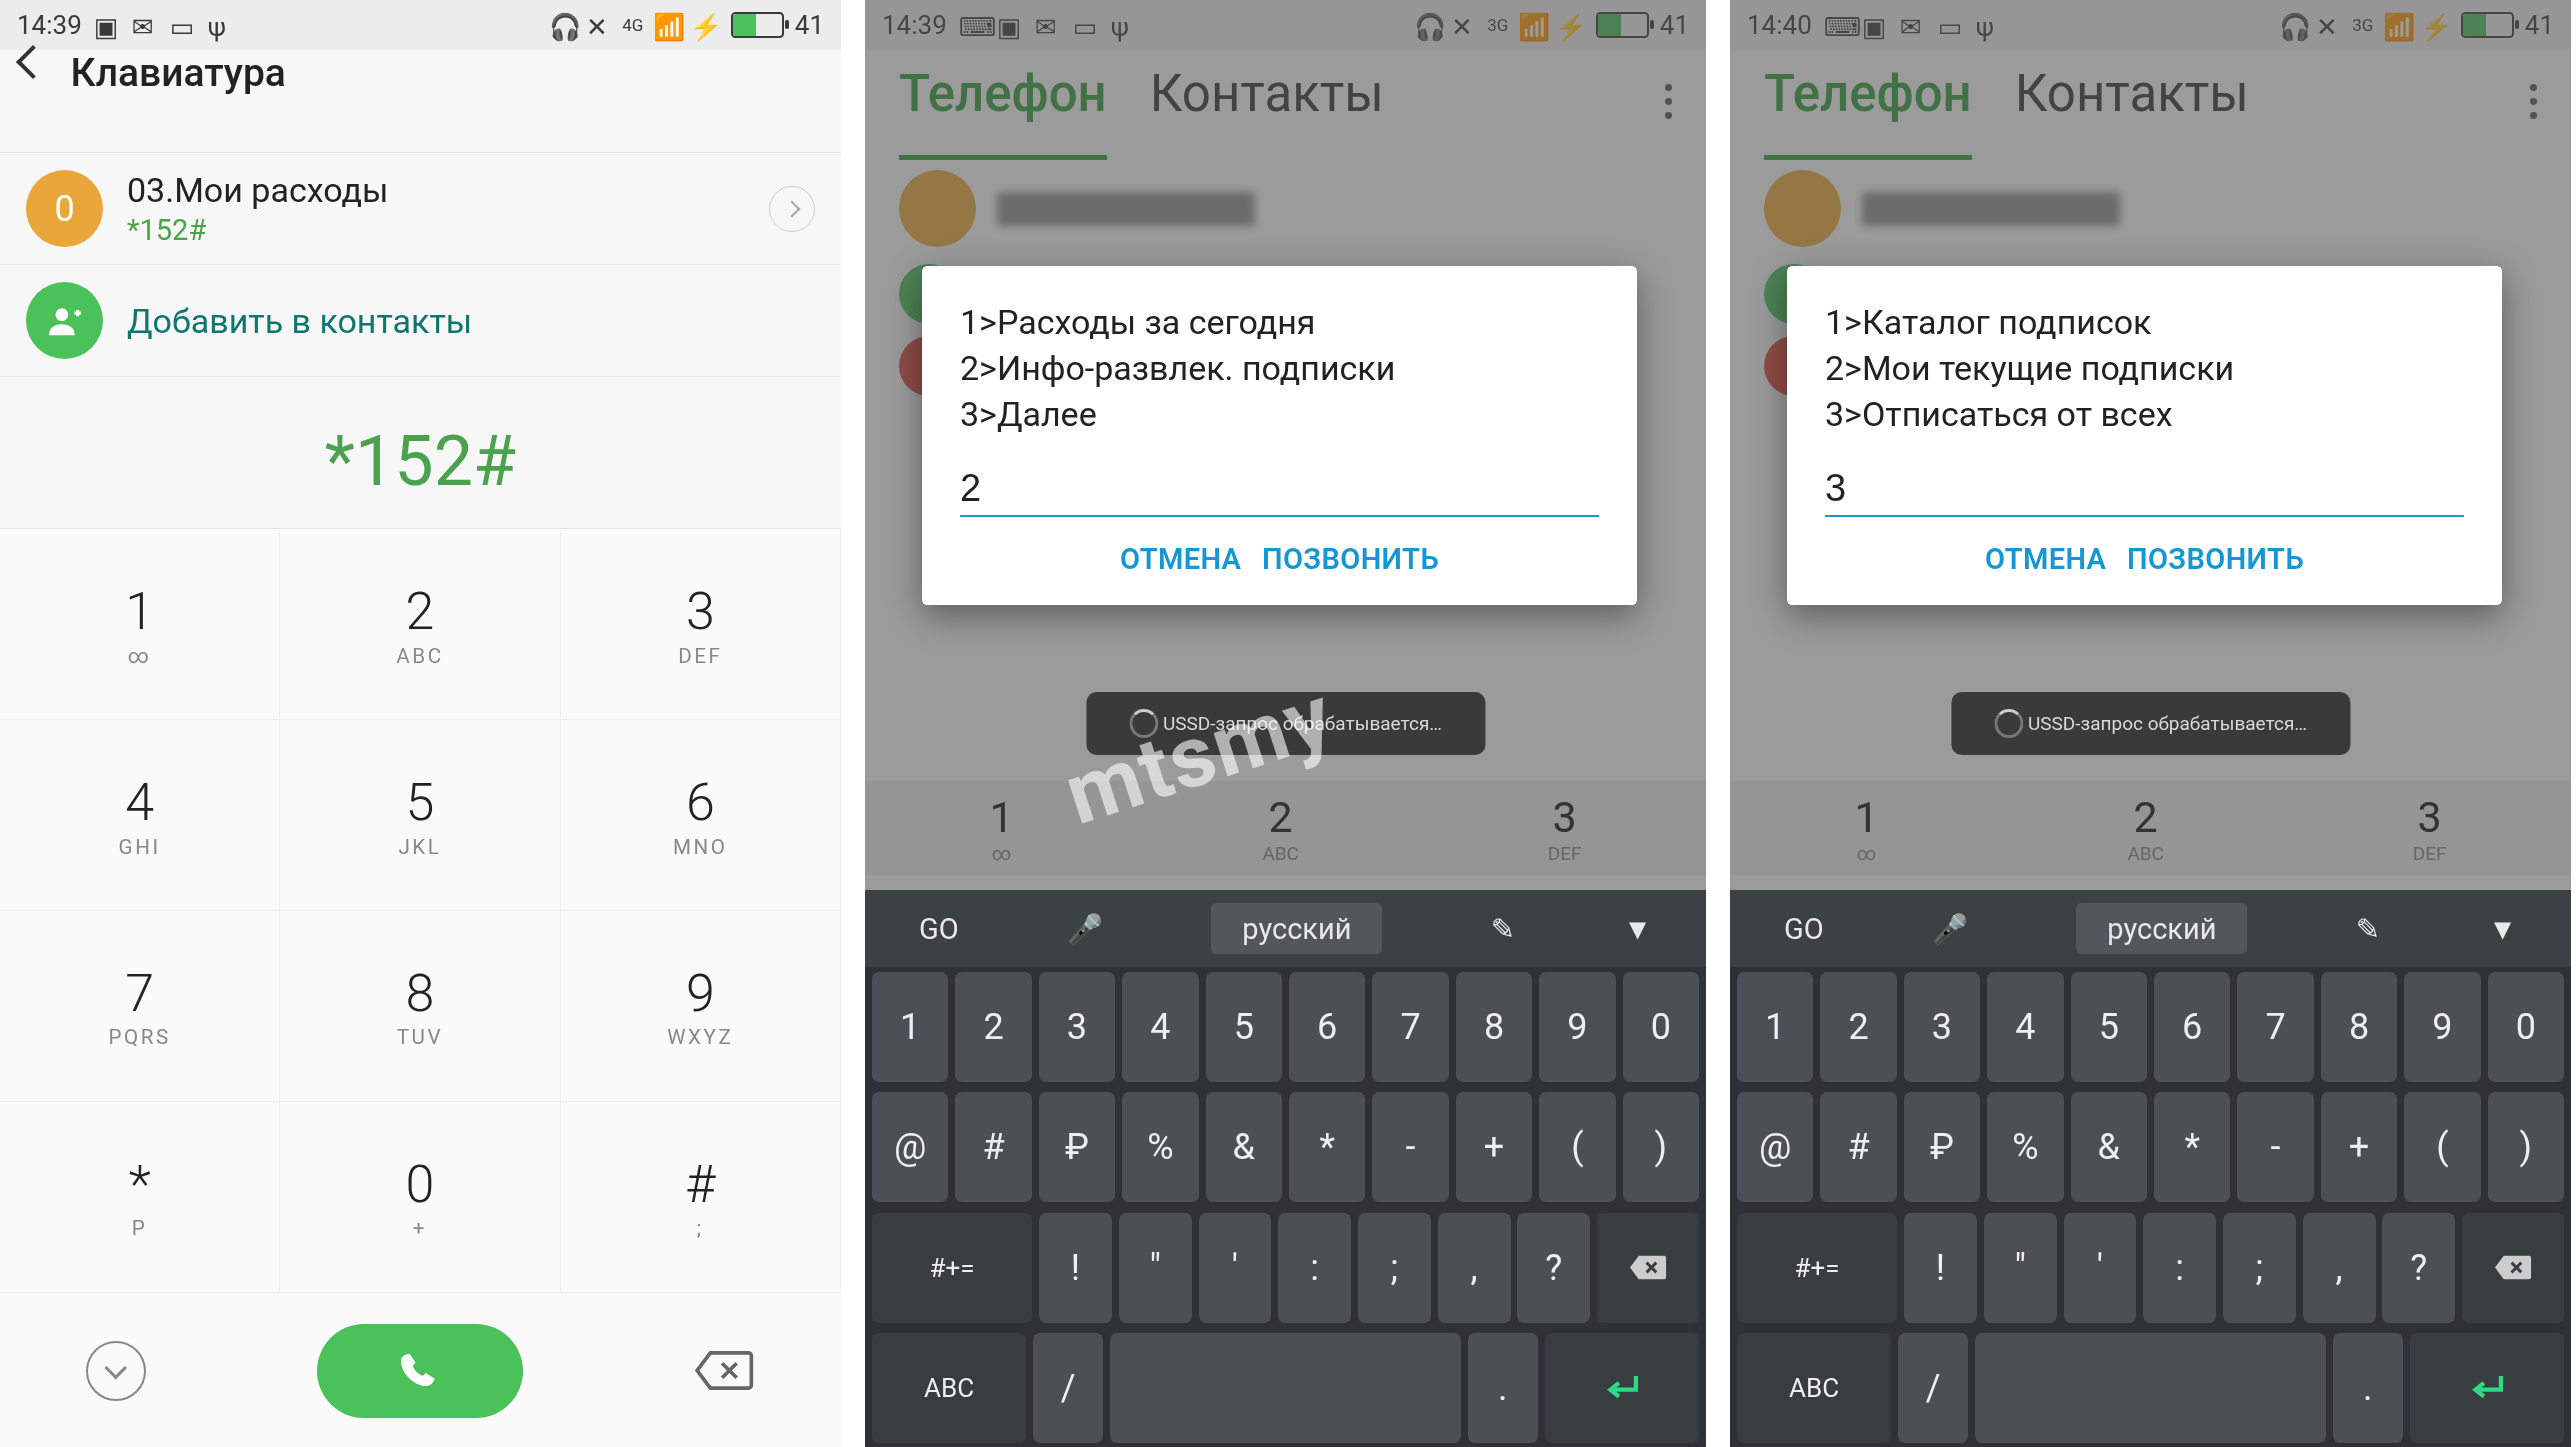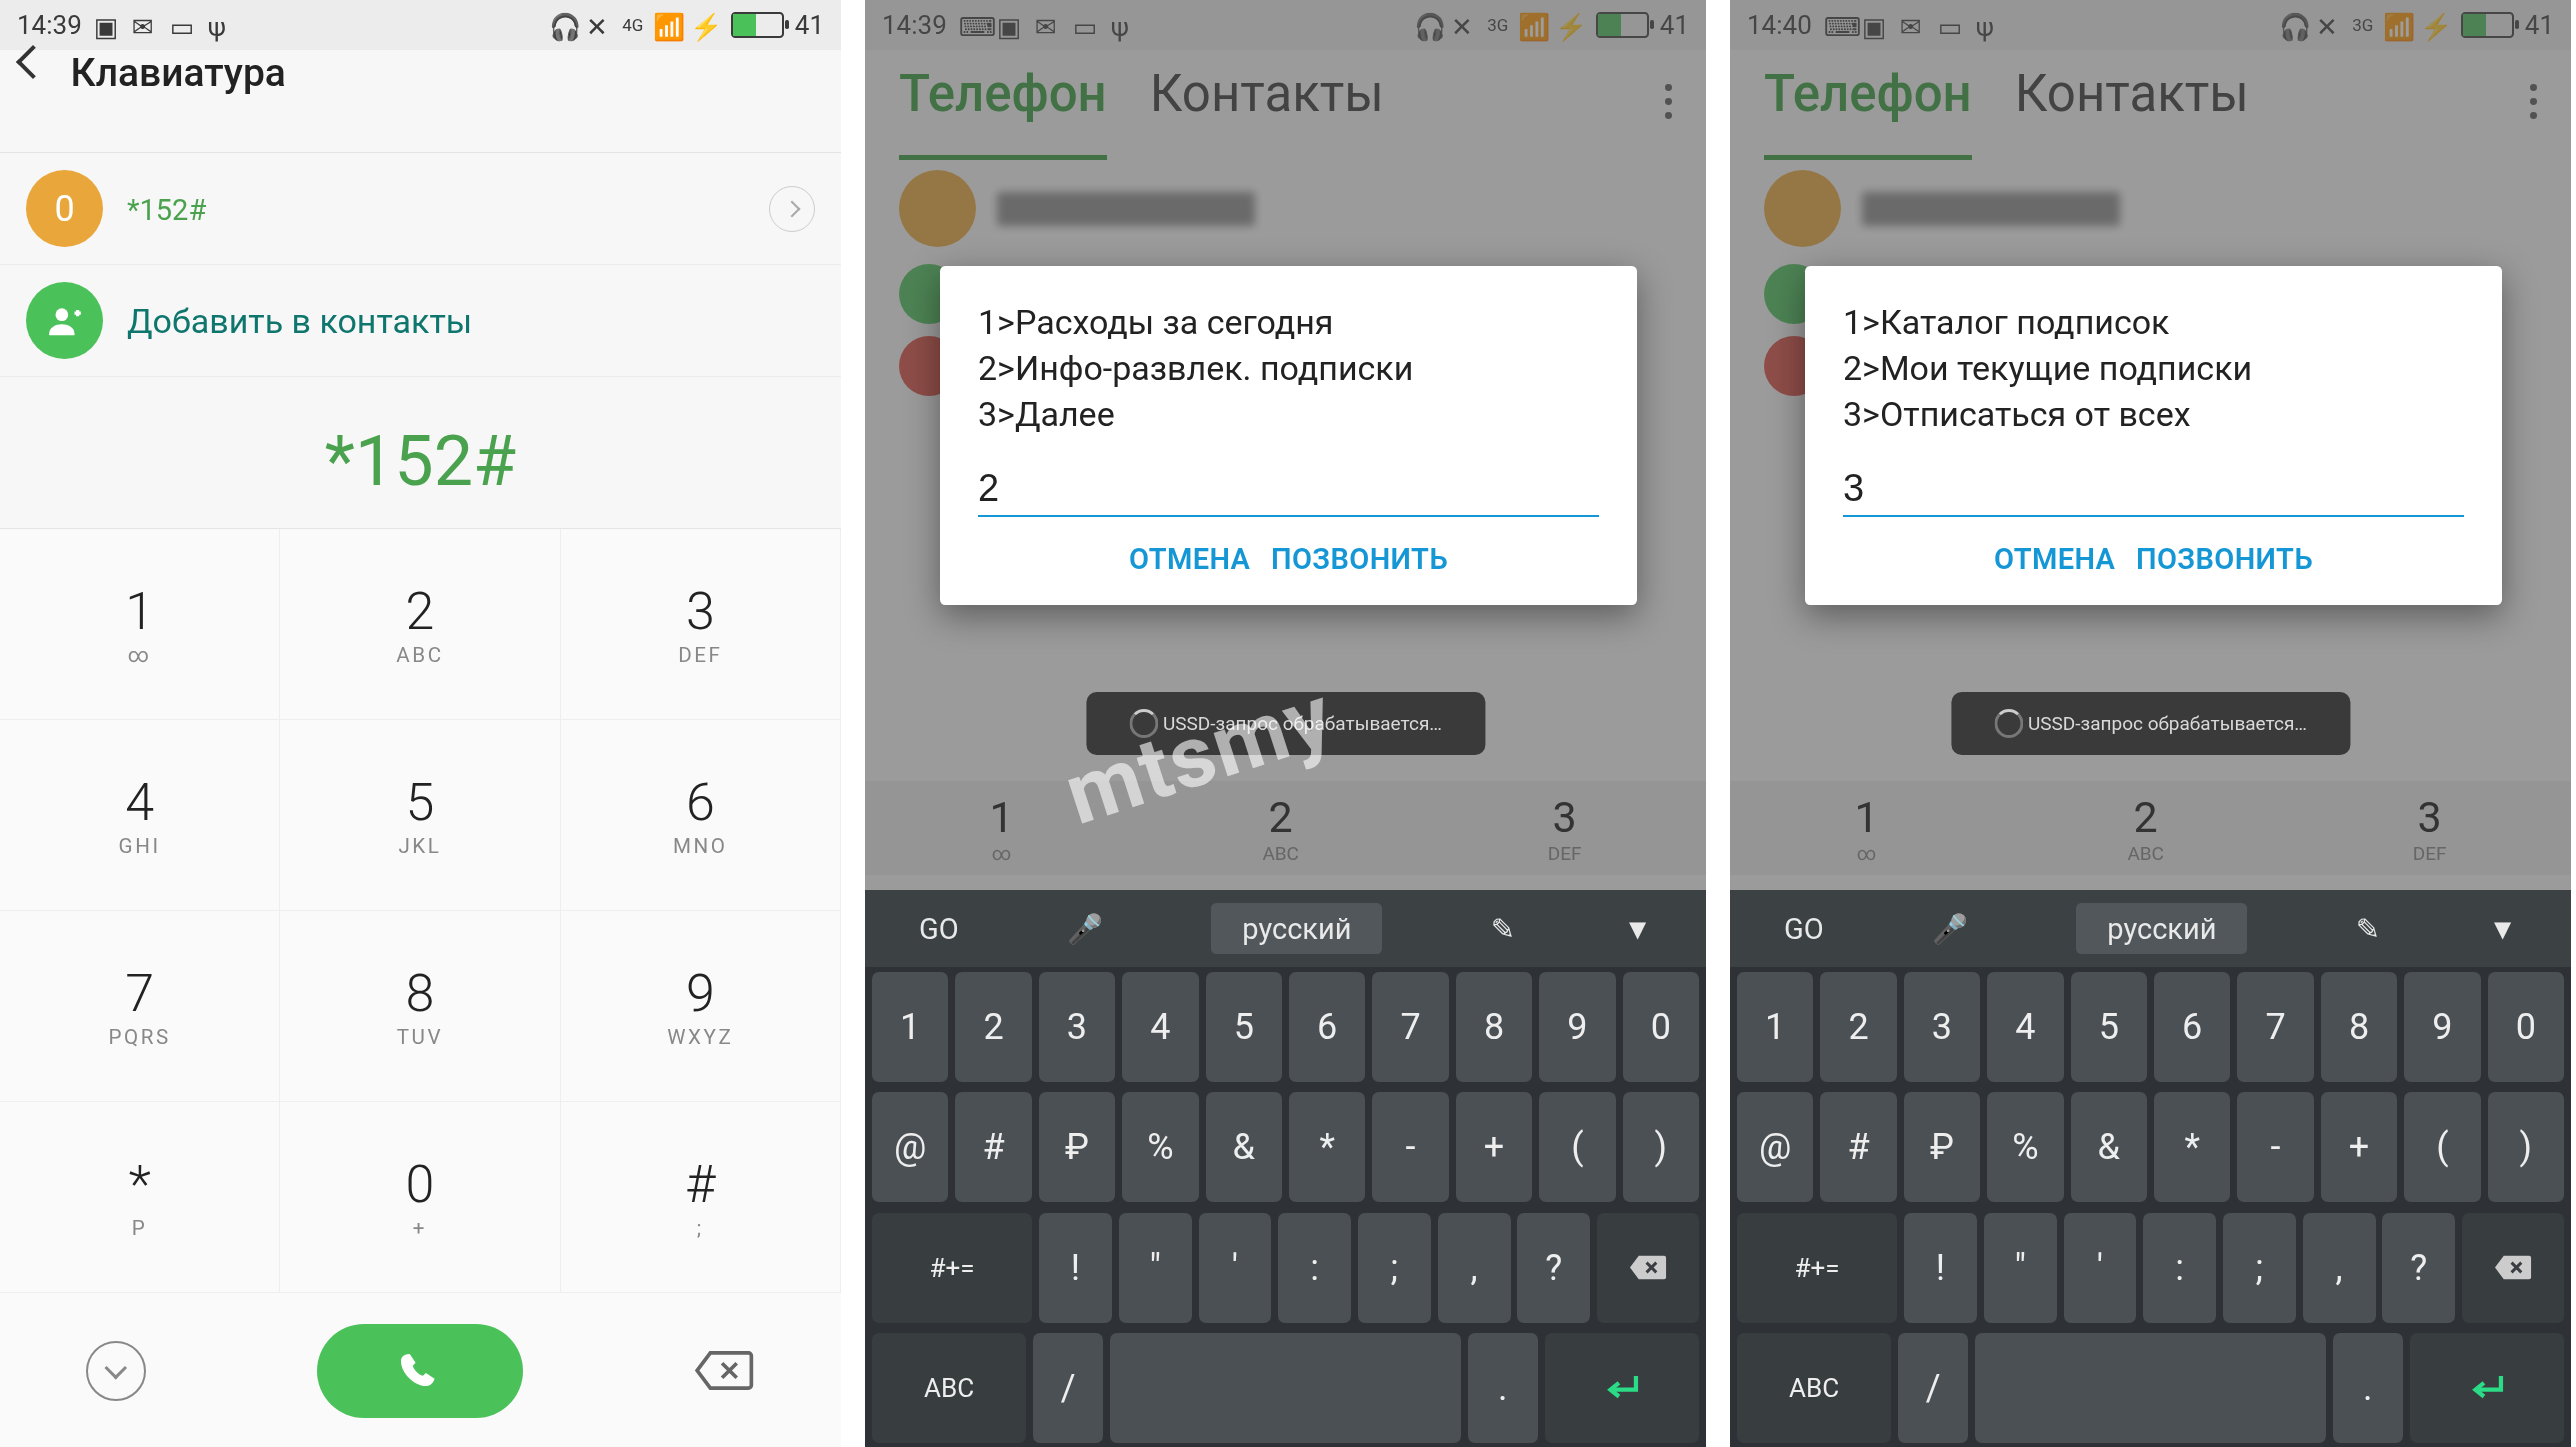--- a/index.html
+++ b/index.html
@@ -179,21 +179,21 @@
     color:#444;
   }
   .grey-dialrow .dkey2 { text-align:center; }
   .grey-dialrow .n { font-size:43px; color:#333;}
   .grey-dialrow .s { font-size:19px; color:#666;}
 
   
   .dialog {
     position:absolute;
     top: 266px;
-    left: 75px; right: 69px;
+    left: 57px; right: 69px;
     background:#fff;
     border-radius: 5.2px;
     box-shadow: 0 10.3px 34px rgba(0,0,0,0.4);
     padding: 34px 38px 22px;
     z-index: 10;
   }
   .dialog-text { font-size: 34px; color:#222; line-height:1.35; white-space:pre-line;}
   .dialog-input {
     width:100%;
     border:none; border-bottom: 2.6px solid #1597d5;
@@ -274,20 +274,21 @@
   </div>
 
   <div class="header">
     <div class="back-chev"></div>
     <div class="header-title">Клавиатура</div>
   </div>
 
   <div class="suggestion">
     <div class="avatar orange">0</div>
     <div class="sug-text">
+      <div class="sug-main">03.Мои расходы</div>
       <div class="sug-sub">*152#</div>
     </div>
     <div class="chev-circle">
         <div class="chev-right"></div>
       </div>
   </div>
 
   <div class="suggestion">
     <div class="avatar green">
       <svg width="38" height="38" viewBox="0 0 24 24" fill="#fff">

